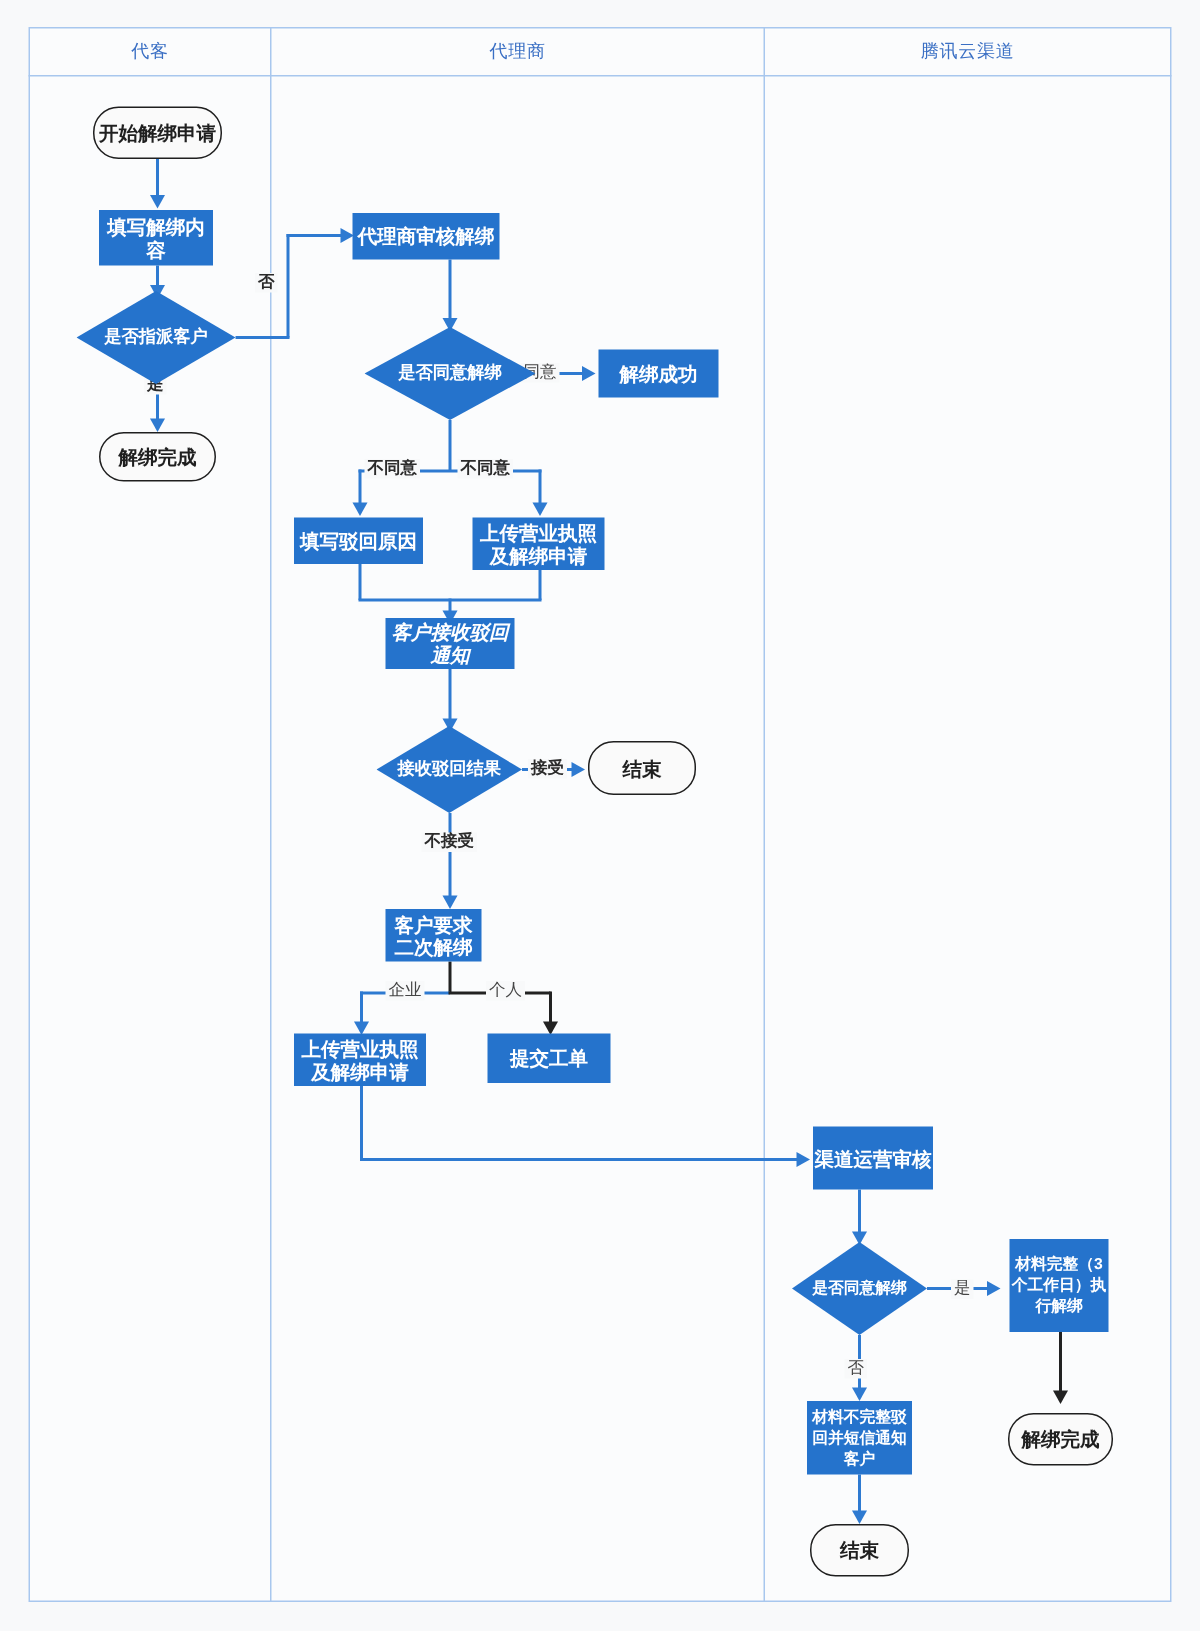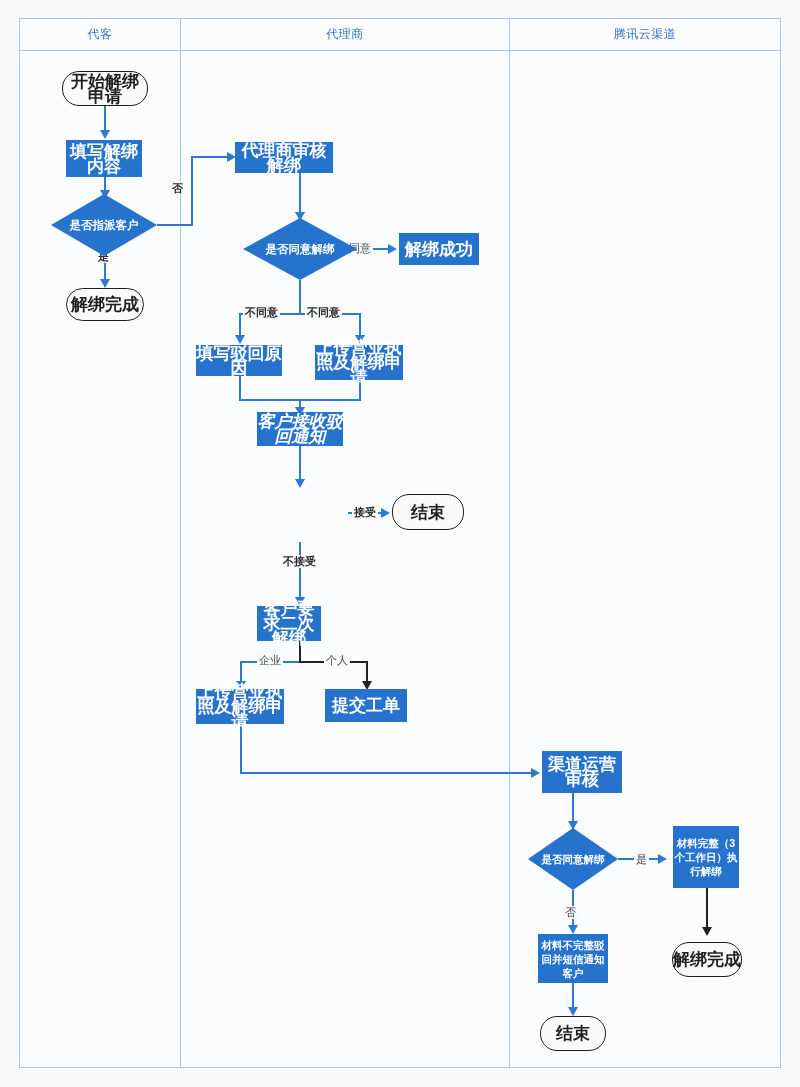--- a/index.html
+++ b/index.html
@@ -53,21 +53,21 @@
     letter-spacing: 0.5px;
   }
   
   .node {
     position: absolute;
     box-sizing: border-box;
     display: flex;
     align-items: center;
     justify-content: center;
     text-align: center;
-    font-size: 17px;
+    font-size: 13px;
     line-height: 15px;
     z-index: 5;
   }
   .proc {
     background: #2573cc;
     color: #ffffff;
     font-weight: bold;
   }
   .term {
     background: #fafafa;
@@ -216,20 +216,26 @@
   <div class="conn v" style="left:359px; top:380px; height:20px;"></div>
   <div class="conn h" style="left:239px; top:399px; width:122px;"></div>
   <div class="conn v" style="left:299px; top:399px; height:11px;"></div>
   <div class="arrow down" style="left:295px; top:407px;"></div>
 
   <div class="node proc" style="left:257px; top:412px; width:86px; height:34px;font-style:italic;">客户接收驳回通知</div>
 
   <div class="conn v" style="left:299px; top:446px; height:37px;"></div>
   <div class="arrow down" style="left:295px; top:479px;"></div>
 
+  <div class="diamond-wrap" style="left:251px; top:484px; width:97px; height:58px;">
+    <svg class="diamond-shape" viewBox="0 0 97 58" preserveAspectRatio="none">
+      <polygon points="48.5,0 97,29 48.5,58 0,29" fill="#2573cc"></polygon>
+    </svg>
+    <div class="diamond-label">接收驳回结果</div>
+  </div>
 
   <div class="conn h" style="left:348px; top:512px; width:38px;"></div>
   <div class="arrow right" style="left:381px; top:508px;"></div>
   <div class="edge-label" style="left:352px; top:506px;">接受</div>
 
   <div class="node term" style="left:392px; top:494px; width:72px; height:36px;">结束</div>
 
   <div class="conn v" style="left:299px; top:542px; height:59px;"></div>
   <div class="arrow down" style="left:295px; top:597px;"></div>
   <div class="edge-label" style="left:281px; top:555px;">不接受</div>

